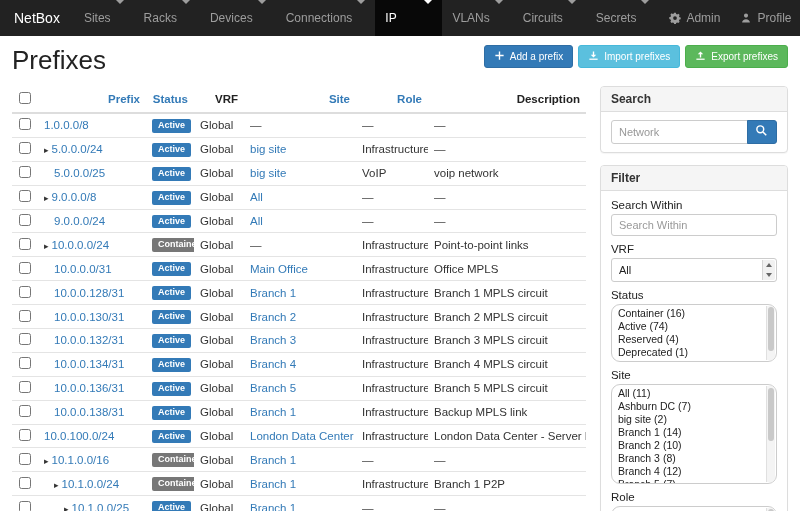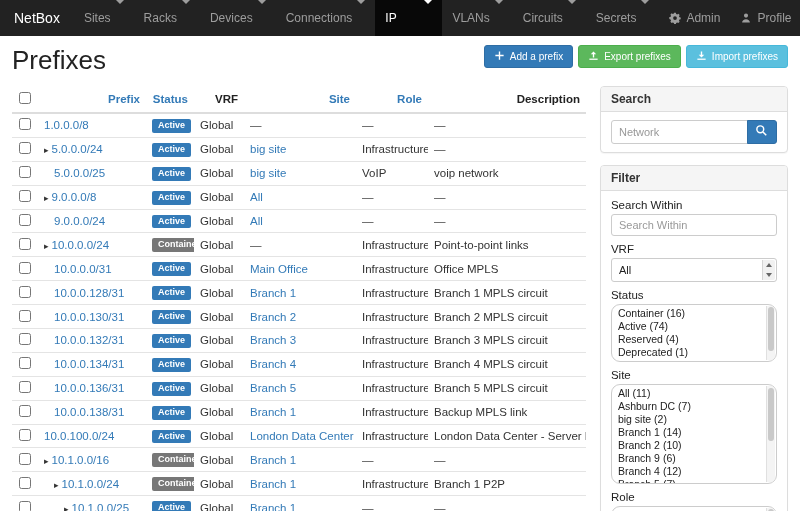--- a/index.html
+++ b/index.html
@@ -127,33 +127,33 @@
 <div class="content">
   <div class="page-header">
     <h1>Prefixes</h1>
     <div class="actions" id="page-actions">
         <button class="btn btn-primary">
           <span class="btn-ico"><svg viewBox="0 0 16 16" width="11" height="11">
               <path fill="currentColor" d="M7 2h2v5h5v2H9v5H7V9H2V7h5z"></path>
             </svg></span>
           <span>Add a prefix</span>
         </button>
+        <button class="btn btn-info">
+          <span class="btn-ico"><svg viewBox="0 0 16 16" width="11" height="11">
+              <path fill="currentColor" d="M7 2h2v5h3l-4 4-4-4h3V2z"></path>
+              <rect x="2" y="12.5" width="12" height="1.8" fill="currentColor"></rect>
+            </svg></span>
+          <span>Import prefixes</span>
+        </button>
         <button class="btn btn-success">
           <span class="btn-ico"><svg viewBox="0 0 16 16" width="11" height="11">
               <path fill="currentColor" d="M8 2l4 4H9v5H7V6H4l4-4z"></path>
               <rect x="2" y="12.5" width="12" height="1.8" fill="currentColor"></rect>
             </svg></span>
           <span>Export prefixes</span>
-        </button>
-        <button class="btn btn-info">
-          <span class="btn-ico"><svg viewBox="0 0 16 16" width="11" height="11">
-              <path fill="currentColor" d="M7 2h2v5h3l-4 4-4-4h3V2z"></path>
-              <rect x="2" y="12.5" width="12" height="1.8" fill="currentColor"></rect>
-            </svg></span>
-          <span>Import prefixes</span>
         </button>
       </div>
   </div>
 
   <div class="main-row">
     <div class="table-wrap">
       <table>
         <colgroup>
           <col style="width:26px">
             <col style="width:108px">
@@ -378,21 +378,21 @@
               </div>
           </div>
           <div class="field">
             <label>Site</label>
             <div class="listbox" id="site-listbox">
                 <div class="opt">All (11)</div>
                 <div class="opt">Ashburn DC (7)</div>
                 <div class="opt">big site (2)</div>
                 <div class="opt">Branch 1 (14)</div>
                 <div class="opt">Branch 2 (10)</div>
-                <div class="opt">Branch 9 (6)</div>
+                <div class="opt">Branch 3 (8)</div>
                 <div class="opt">Branch 4 (12)</div>
                 <div class="opt">Branch 5 (7)</div>
                 <div class="fake-scroll">
                   <div class="fake-thumb" style="top: 2%; height: 55%;"></div>
                 </div>
               </div>
           </div>
           <div class="field">
             <label>Role</label>
             <div class="listbox" id="role-listbox">

